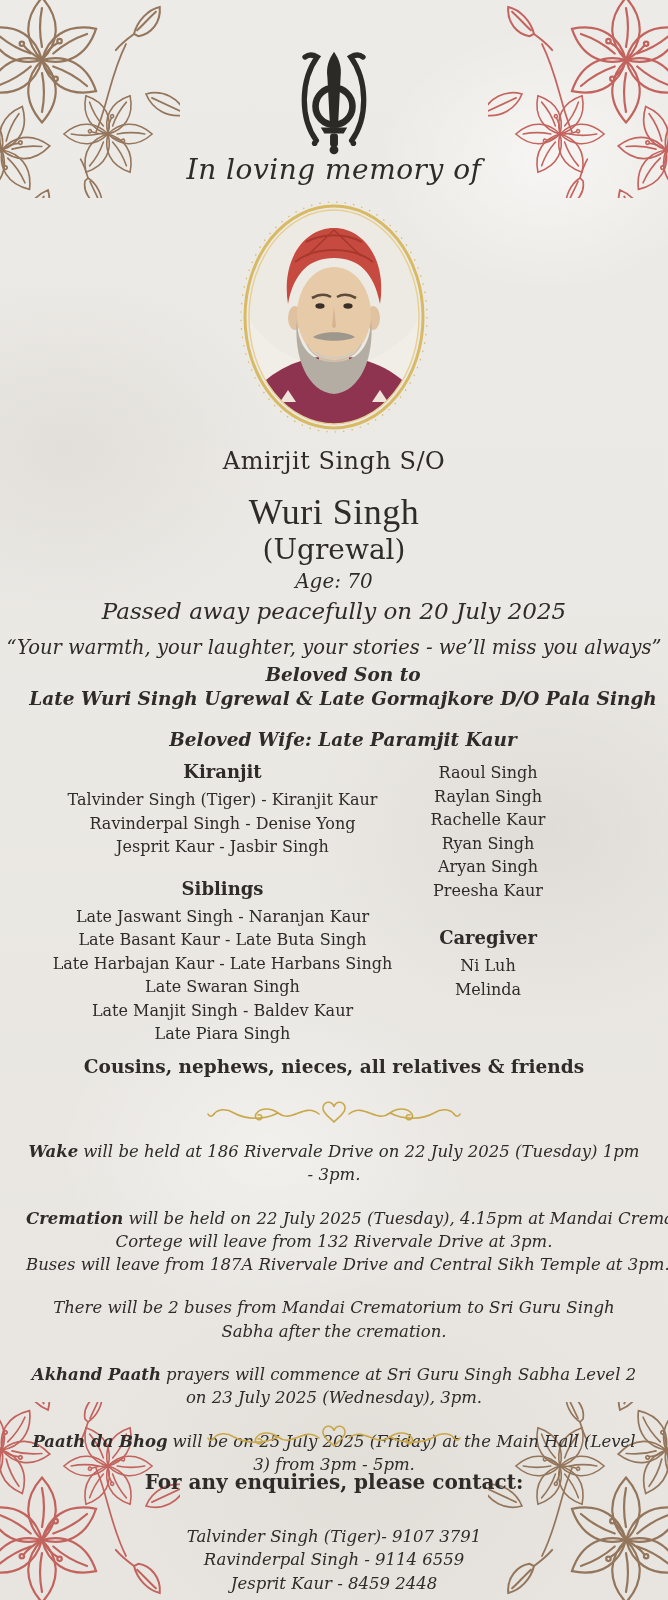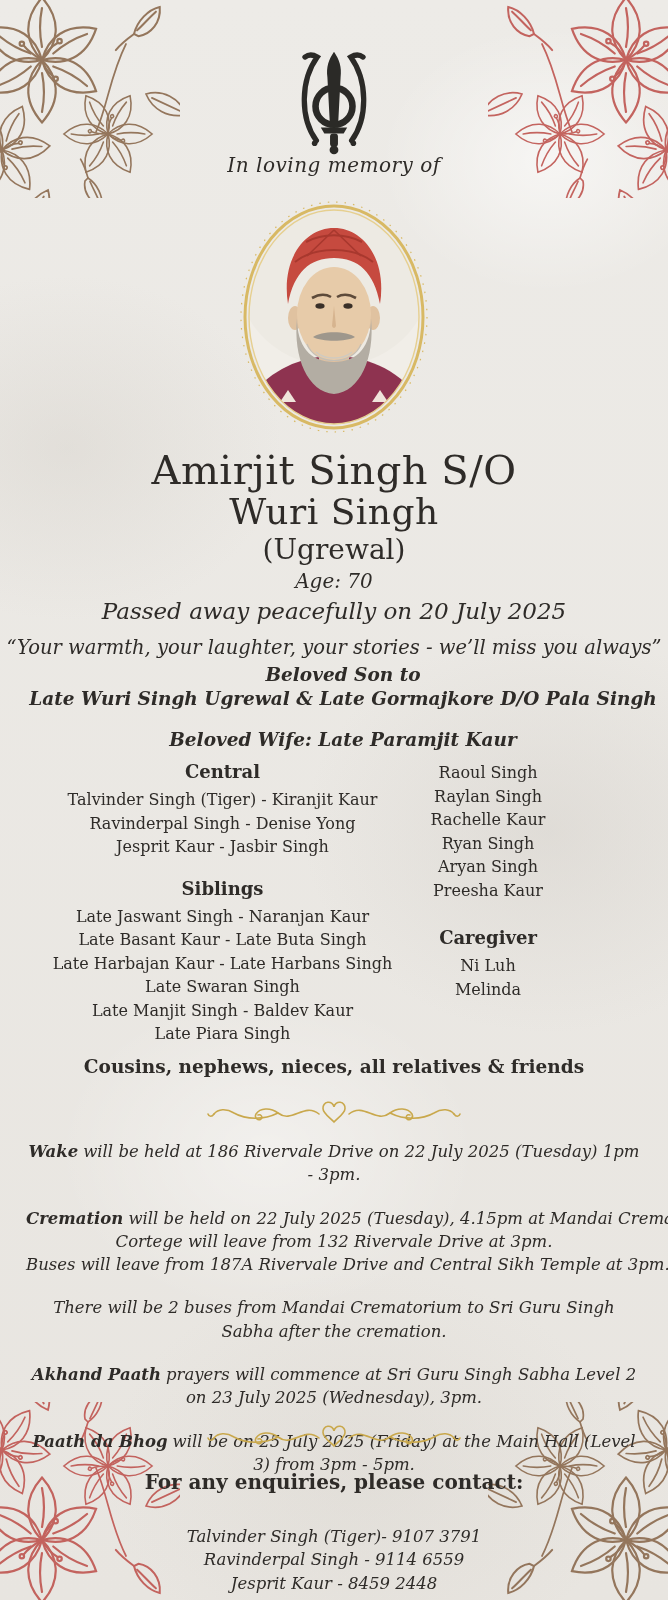--- a/index.html
+++ b/index.html
@@ -18,26 +18,26 @@
   }
   .abs{position:absolute; left:0; width:100%; text-align:center;}
   
   .floral{position:absolute; width:196px; height:216px; opacity:.9;}
   .floral.tl{left:-16px; top:-18px; color:#8b6a4e;}
   .floral.tr{right:-16px; top:-18px; color:#bf5550; transform:scaleX(-1);}
   .floral.bl{left:-16px; bottom:-18px; color:#bf5550; transform:scaleY(-1);}
   .floral.br{right:-16px; bottom:-18px; color:#8b6a4e; transform:scale(-1,-1);}
   
   .khanda{position:absolute; left:50%; top:50px; transform:translateX(-50%); width:92px; height:110px; color:#2b2a27;}
-  .memory{top:153px; font-size:20px; font-style:italic; letter-spacing:.5px;}
+  .memory{top:153px; font-size:28px; font-style:italic; letter-spacing:.5px;}
   
   .portrait{position:absolute; left:50%; top:194px; transform:translateX(-50%); width:202px; height:246px;}
   
-  .name1{top:447px; font-size:40px; letter-spacing:.5px;}
-  .name2{top:491px; font-size:36px; letter-spacing:.5px;}
+  .name1{top:447px; font-size:24px; letter-spacing:.5px;}
+  .name2{top:491px; font-size:36px; letter-spacing:.5px;font-family:Liberation Serif, serif;}
   .ugrewal{top:533px; font-size:28px;}
   .age{top:569px; font-size:20px; font-style:italic;}
   .passed{top:598px; font-size:23px; font-style:italic;}
   .quote{top:636px; font-size:19.5px; font-style:italic;}
   .beloved{top:664px; font-size:18.5px; font-weight:bold; font-style:italic; line-height:22px;padding-left:9px;}
   .beloved .names{margin-top:2px;}
   .beloved .wife{margin-top:19px;}
   
   .family{position:absolute; top:761px; left:0; width:668px; height:300px;}
   .fcol{position:absolute; text-align:center;}
@@ -213,21 +213,21 @@
   <div class="abs quote">“Your warmth, your laughter, your stories - we’ll miss you always”</div>
 
   <div class="abs beloved">
     <div>Beloved Son to</div>
     <div class="names">Late Wuri Singh Ugrewal  &amp; Late Gormajkore D/O Pala Singh</div>
     <div class="wife">Beloved Wife: Late Paramjit Kaur</div>
   </div>
 
   <div class="family">
     <div class="fcol left">
-      <div class="fhead">Central</div>
+      <div class="fhead">Kiranjit</div>
       <div class="fitem">Talvinder Singh (Tiger) - Kiranjit Kaur</div>
       <div class="fitem">Ravinderpal Singh - Denise Yong</div>
       <div class="fitem">Jesprit Kaur - Jasbir Singh</div>
       <div class="fhead fgap">Siblings</div>
       <div class="fitem">Late Jaswant Singh - Naranjan Kaur</div>
       <div class="fitem">Late Basant Kaur - Late Buta Singh</div>
       <div class="fitem">Late Harbajan Kaur - Late Harbans Singh</div>
       <div class="fitem">Late Swaran Singh</div>
       <div class="fitem">Late Manjit Singh - Baldev Kaur</div>
       <div class="fitem">Late Piara Singh</div>

